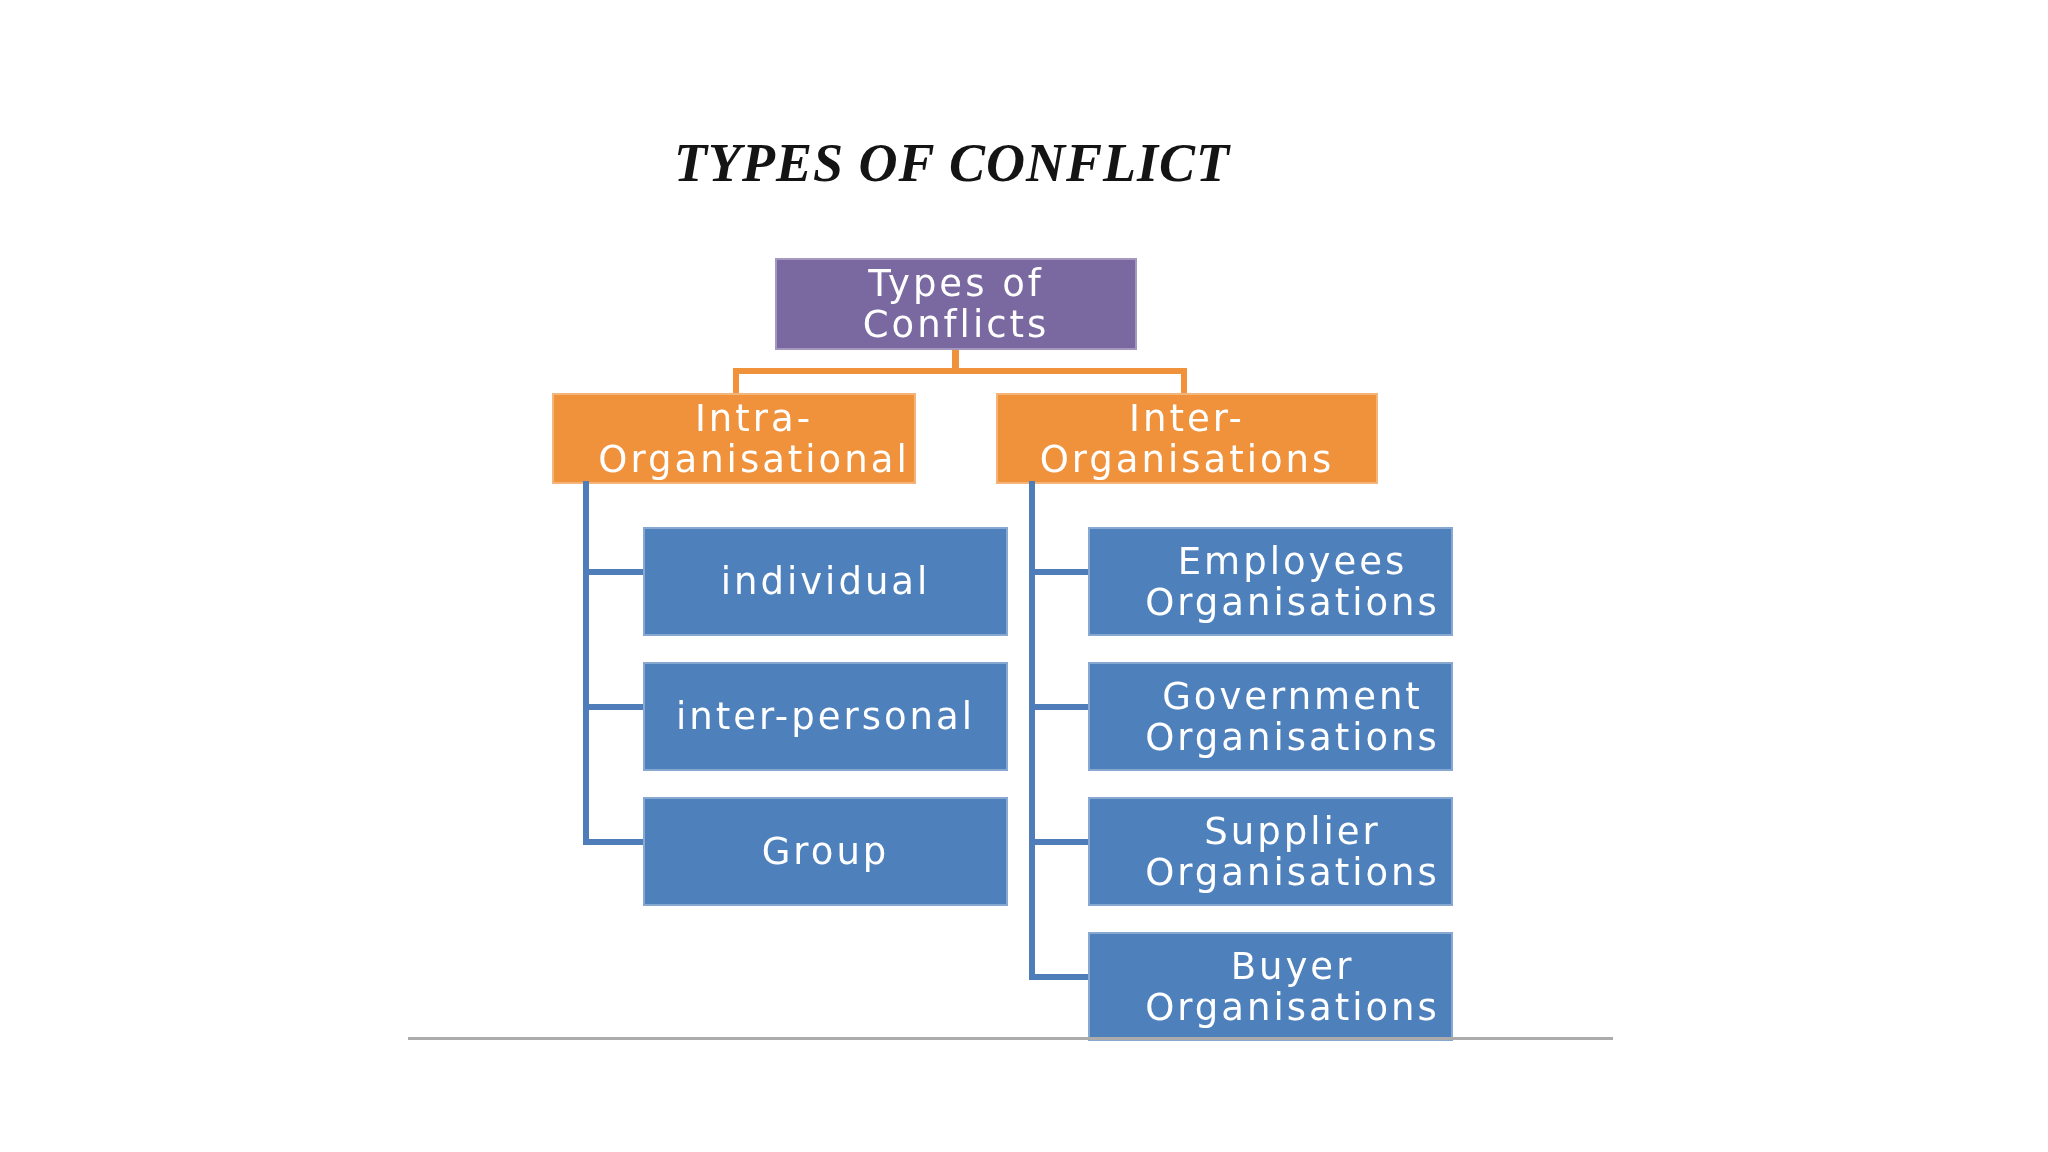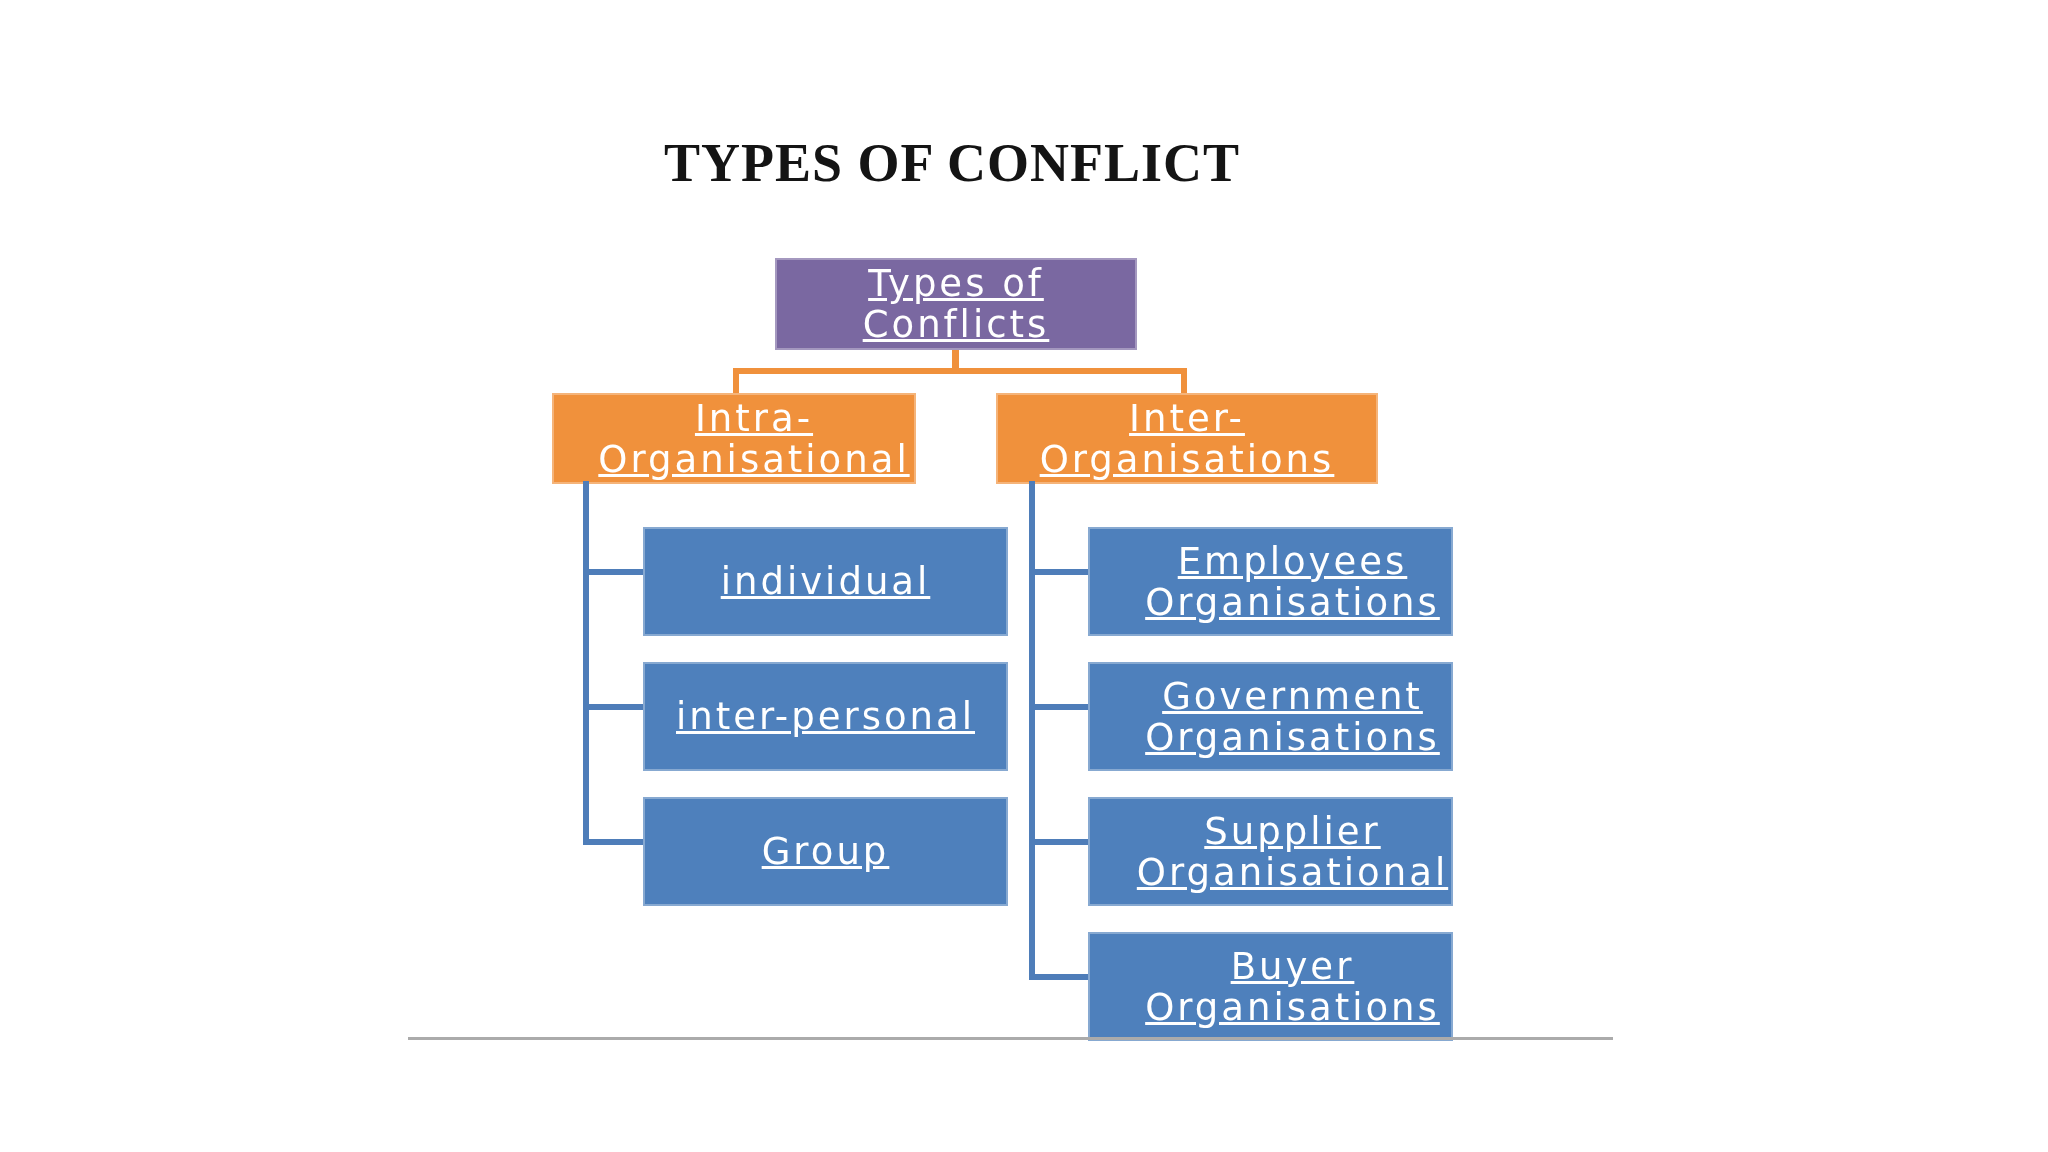--- a/index.html
+++ b/index.html
@@ -16,35 +16,35 @@
     top: 132px;
     left: 952px;
     transform: translateX(-50%);
     font-family: "Liberation Serif", serif;
     font-weight: bold;
     font-size: 54px;
     line-height: 1.15;
     letter-spacing: 1px;
     color: #141414;
     white-space: nowrap;
+    font-style: italic;
   }
   .node {
     position: absolute;
     display: flex;
     align-items: center;
     justify-content: center;
     text-align: center;
     color: #ffffff;
     white-space: pre-line;
     font-size: 37px;
     line-height: 41px;
     letter-spacing: 3px;
     box-sizing: border-box;
     border: 2px solid rgba(255,255,255,0.32);
-    text-decoration: underline;
   }
   .node.root    { background: var(--purple); left: 775px;  top: 258px; width: 362px; height: 92px; }
   .node.branch  { background: var(--orange); }
   .node.intra   { left: 552px;  top: 393px; width: 364px; height: 91px; padding-left: 40px; }
   .node.inter   { left: 996px;  top: 393px; width: 382px; height: 91px; }
   .node.leaf    { background: var(--blue); width: 365px; height: 109px; }
   .node.colL    { left: 643px; }
   .node.colR    { left: 1088px; padding-left: 44px; }
   .node.row1    { top: 527px; }
   .node.row2    { top: 662px; }
@@ -128,21 +128,21 @@
   <div class="node leaf colR row1">
     <span>Employees
 Organisations</span>
   </div>
   <div class="node leaf colR row2">
     <span>Government
 Organisations</span>
   </div>
   <div class="node leaf colR row3">
     <span>Supplier
-Organisational</span>
+Organisations</span>
   </div>
   <div class="node leaf colR row4">
     <span>Buyer
 Organisations</span>
   </div>
 
   <div class="divider"></div>
 
 </div>
 

